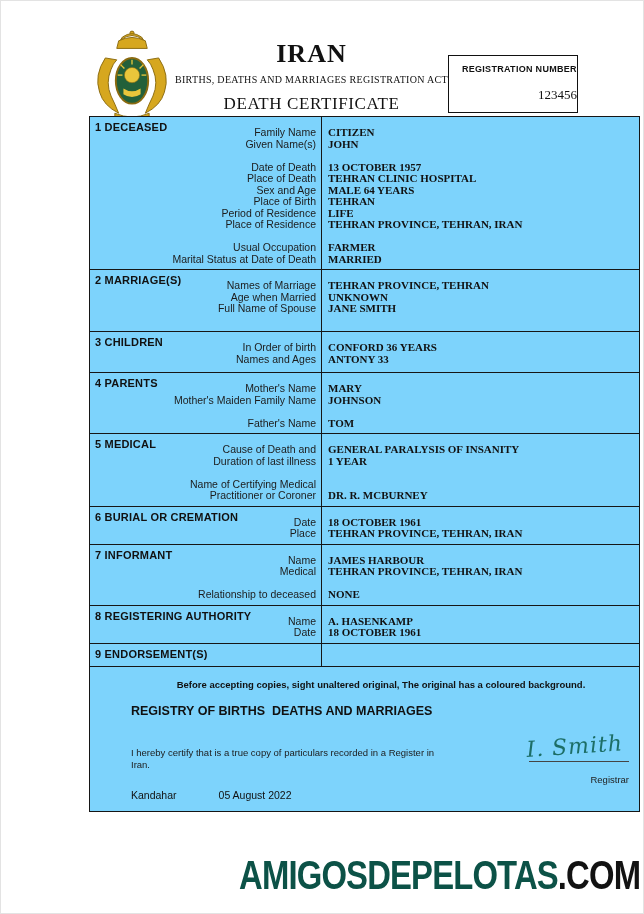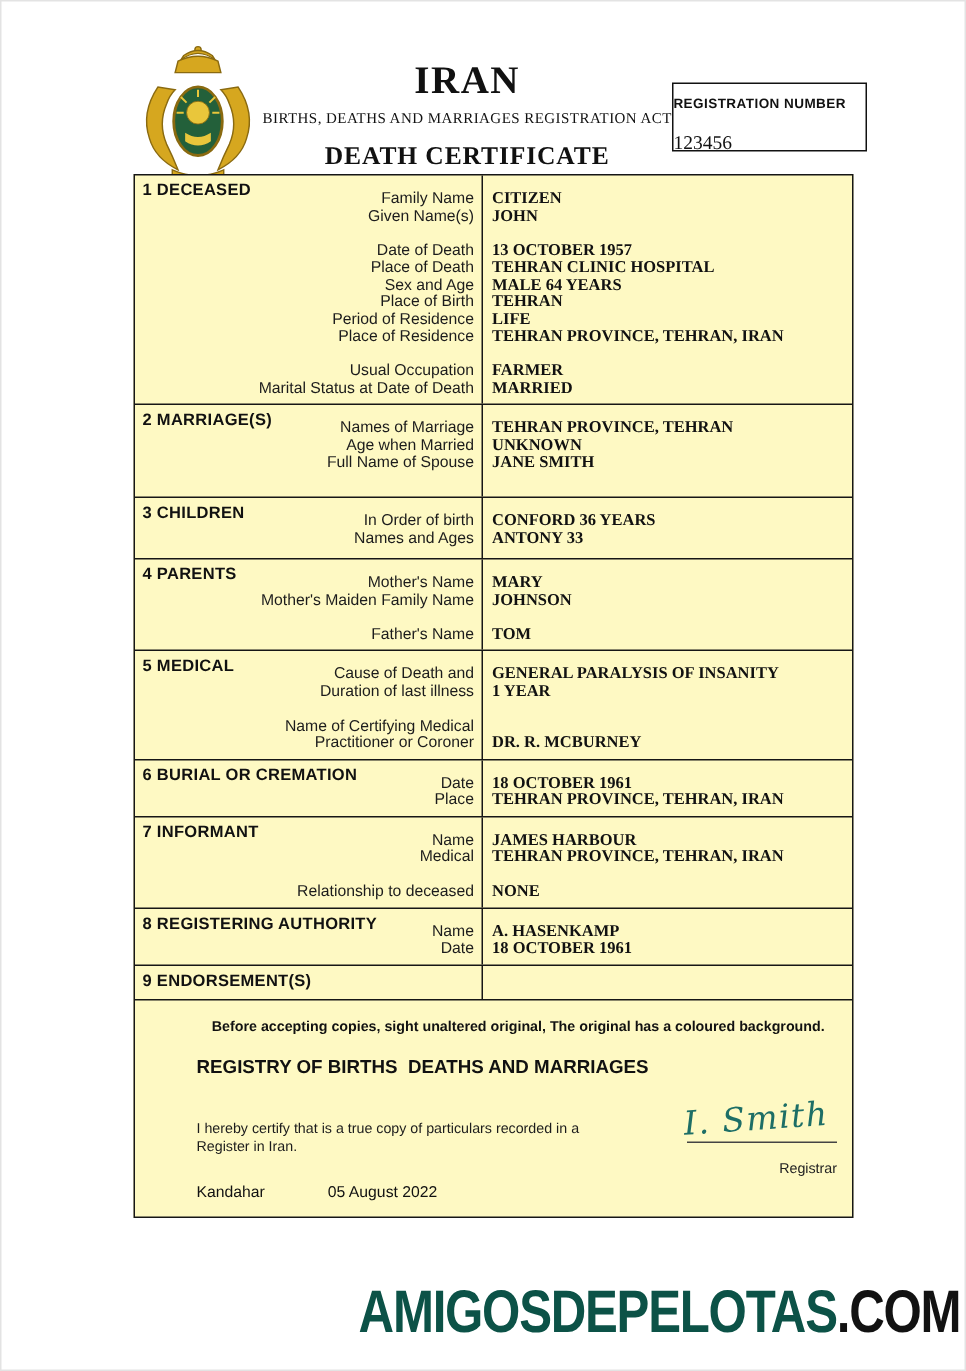--- a/index.html
+++ b/index.html
@@ -4,26 +4,26 @@
 <style>
   * { margin:0; padding:0; box-sizing:border-box; }
   html,body { width:644px; height:914px; }
   body { background:#fff; font-family:"Liberation Sans", sans-serif; color:#111; position:relative; overflow:hidden; border:1px solid #e3e3e3; }
 
   .header { position:absolute; left:88px; top:24px; width:470px; display:flex; align-items:flex-start; }
   .emblem { width:86px; padding-top:4px; text-align:center; flex:0 0 86px; }
   .title-block { flex:1; text-align:center; padding-top:14px; }
   .country { font-family:"Liberation Serif", serif; font-size:26px; font-weight:bold; letter-spacing:1px; }
   .act { font-family:"Liberation Serif", serif; font-size:10px; margin-top:5px; letter-spacing:0.3px; white-space:nowrap; }
-  .doc-title { font-family:"Liberation Serif", serif; font-size:17px; font-weight:bold; margin-top:9px; letter-spacing:0.6px; }
-  .reg-box { flex:0 0 130px; height:46px; border:1px solid #111; margin-top:30px; text-align:left; padding-top:8px; background:#fff; }
+  .doc-title { font-family:"Liberation Serif", serif; font-size:17px; font-weight:normal; margin-top:9px; letter-spacing:0.6px; }
+  .reg-box { flex:0 0 130px; height:58px; border:1px solid #111; margin-top:30px; text-align:right; padding-top:8px; background:#fff; }
   .reg-label { font-size:9px; font-weight:bold; letter-spacing:0.3px; }
   .reg-number { font-family:"Liberation Serif", serif; font-size:13px; margin-top:13px; }
 
-  .cert { position:absolute; left:88px; top:115px; width:480px; border:1.5px solid #161616; background:#fef9c3; }
+  .cert { position:absolute; left:88px; top:115px; width:551px; border:1.5px solid #161616; background:#7dd3fc; }
   .section { display:flex; border-bottom:1px solid #161616; }
   .sec-left { width:232px; flex:0 0 232px; border-right:1px solid #161616; position:relative; padding:4px 0 4px 0; }
   .sec-title { position:absolute; left:5px; top:4px; font-size:11px; font-weight:bold; letter-spacing:0.2px; white-space:nowrap; }
   .labels { padding:6px 5px 0 0; text-align:right; }
   .lbl { font-size:10.5px; line-height:11.5px; height:11.5px; color:#1c1c1c; white-space:nowrap; }
   .sec-right { flex:1; padding:4px 0 4px 6px; }
   .vals { padding-top:6px; }
   .val { font-family:"Liberation Serif", serif; font-weight:bold; font-size:11px; line-height:11.5px; height:11.5px; white-space:nowrap; }
 
   .footer { padding:12px 8px 10px 8px;margin-left:33px; }

